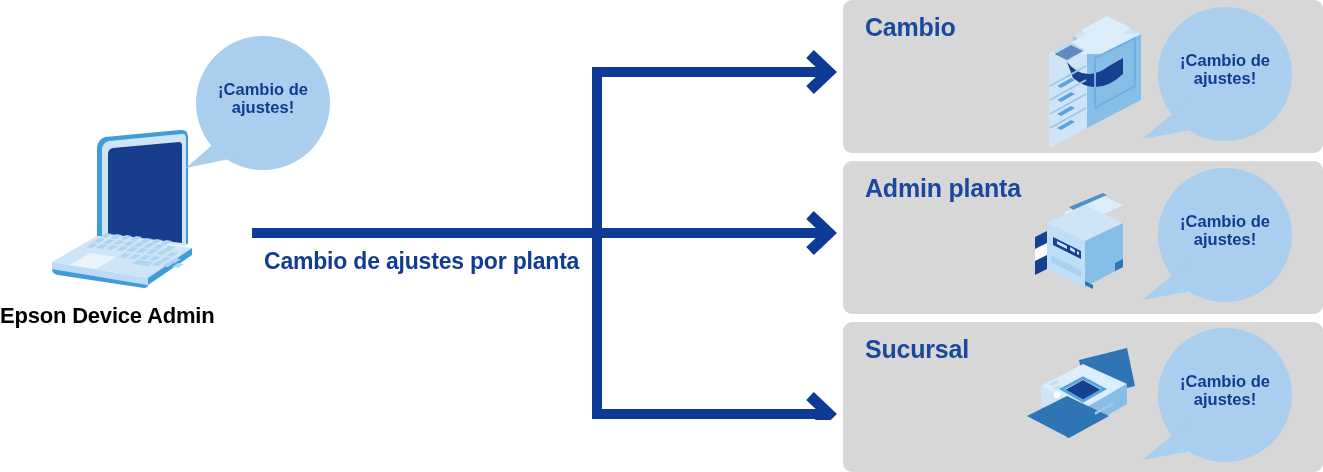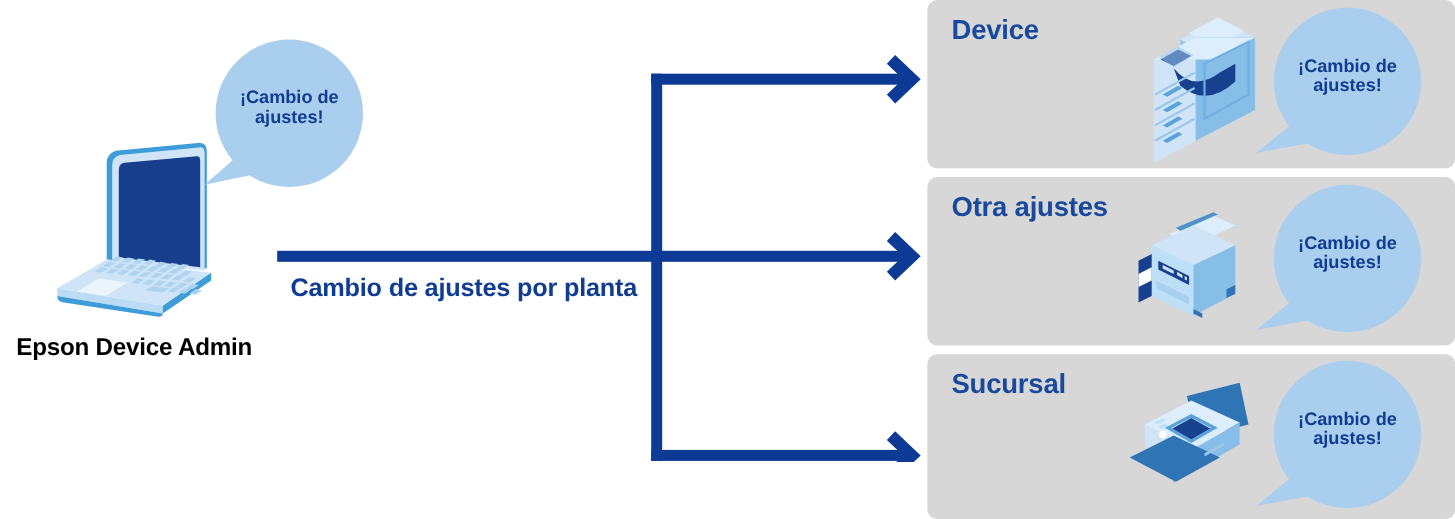--- a/index.html
+++ b/index.html
@@ -16,21 +16,20 @@
   }
 
   
   #source-group{position:absolute;left:0;top:0;width:340px;height:350px;}
 
   .laptop-icon{position:absolute;left:40px;top:126px;width:185px;height:165px;}
 
   .src-label{
     position:absolute;
     left:0px;top:305px;width:244px;
-    text-align:center;
     font-size:22px;
     font-weight:bold;
     color:#000000;
     letter-spacing:-0.2px;
     line-height:1;
   }
 
   
   .bubble{position:absolute;padding-left:16px;}
   .bubble .circle{
@@ -191,21 +190,21 @@
         <polyline points="570,4 589,22 570,40"></polyline>
         <polyline points="570,165 589,183 570,201"></polyline>
         <polyline points="570,346 589,364 570,382"></polyline>
       </g>
     </svg>
   </div>
 
   <div id="trunk-label">Cambio de ajustes por planta</div>
 
   <div class="panel" id="panel-0">
-    <div class="panel-title">Device</div>
+    <div class="panel-title">Cambio</div>
 
     <div class="device-icon">
       <svg viewBox="0 0 118 138" width="118" height="138">
 
         <path d="M36 26 L72 8 L104 24 L68 44 Z" fill="#CFE5F7"></path>
         <path d="M36 26 L36 33 L68 51 L68 44 Z" fill="#9CC7EA"></path>
         <path d="M68 44 L68 51 L104 31 L104 24 Z" fill="#A9D0F0"></path>
 
         <path d="M44 20 L70 6 L94 18 L68 34 Z" fill="#DCEEFB"></path>
 
@@ -241,21 +240,21 @@
       <div class="circle"></div>
       <svg class="tail" style="left:0px;top:88px;" width="56" height="48" viewBox="0 0 56 48">
         <path d="M54 2 L54 36 L0 46 Z" fill="#A9CEEE"></path>
       </svg>
       <div class="btext">¡Cambio de
 ajustes!</div>
     </div>
   </div>
 
   <div class="panel" id="panel-1">
-    <div class="panel-title">Otra ajustes</div>
+    <div class="panel-title">Admin planta</div>
 
     <div class="device-icon">
       <svg viewBox="0 0 118 100" width="118" height="100">
 
         <path d="M40 20 L78 2 L100 12 L62 30 Z" fill="#DCEEFB"></path>
         <path d="M46 14 L80 0 L84 2 L50 17 Z" fill="#4F92C9"></path>
 
         <path d="M24 30 L62 12 L100 30 L62 48 Z" fill="#CFE5F7"></path>
 
         <path d="M24 30 L62 48 L62 94 L24 76 Z" fill="#BEDFF8"></path>

